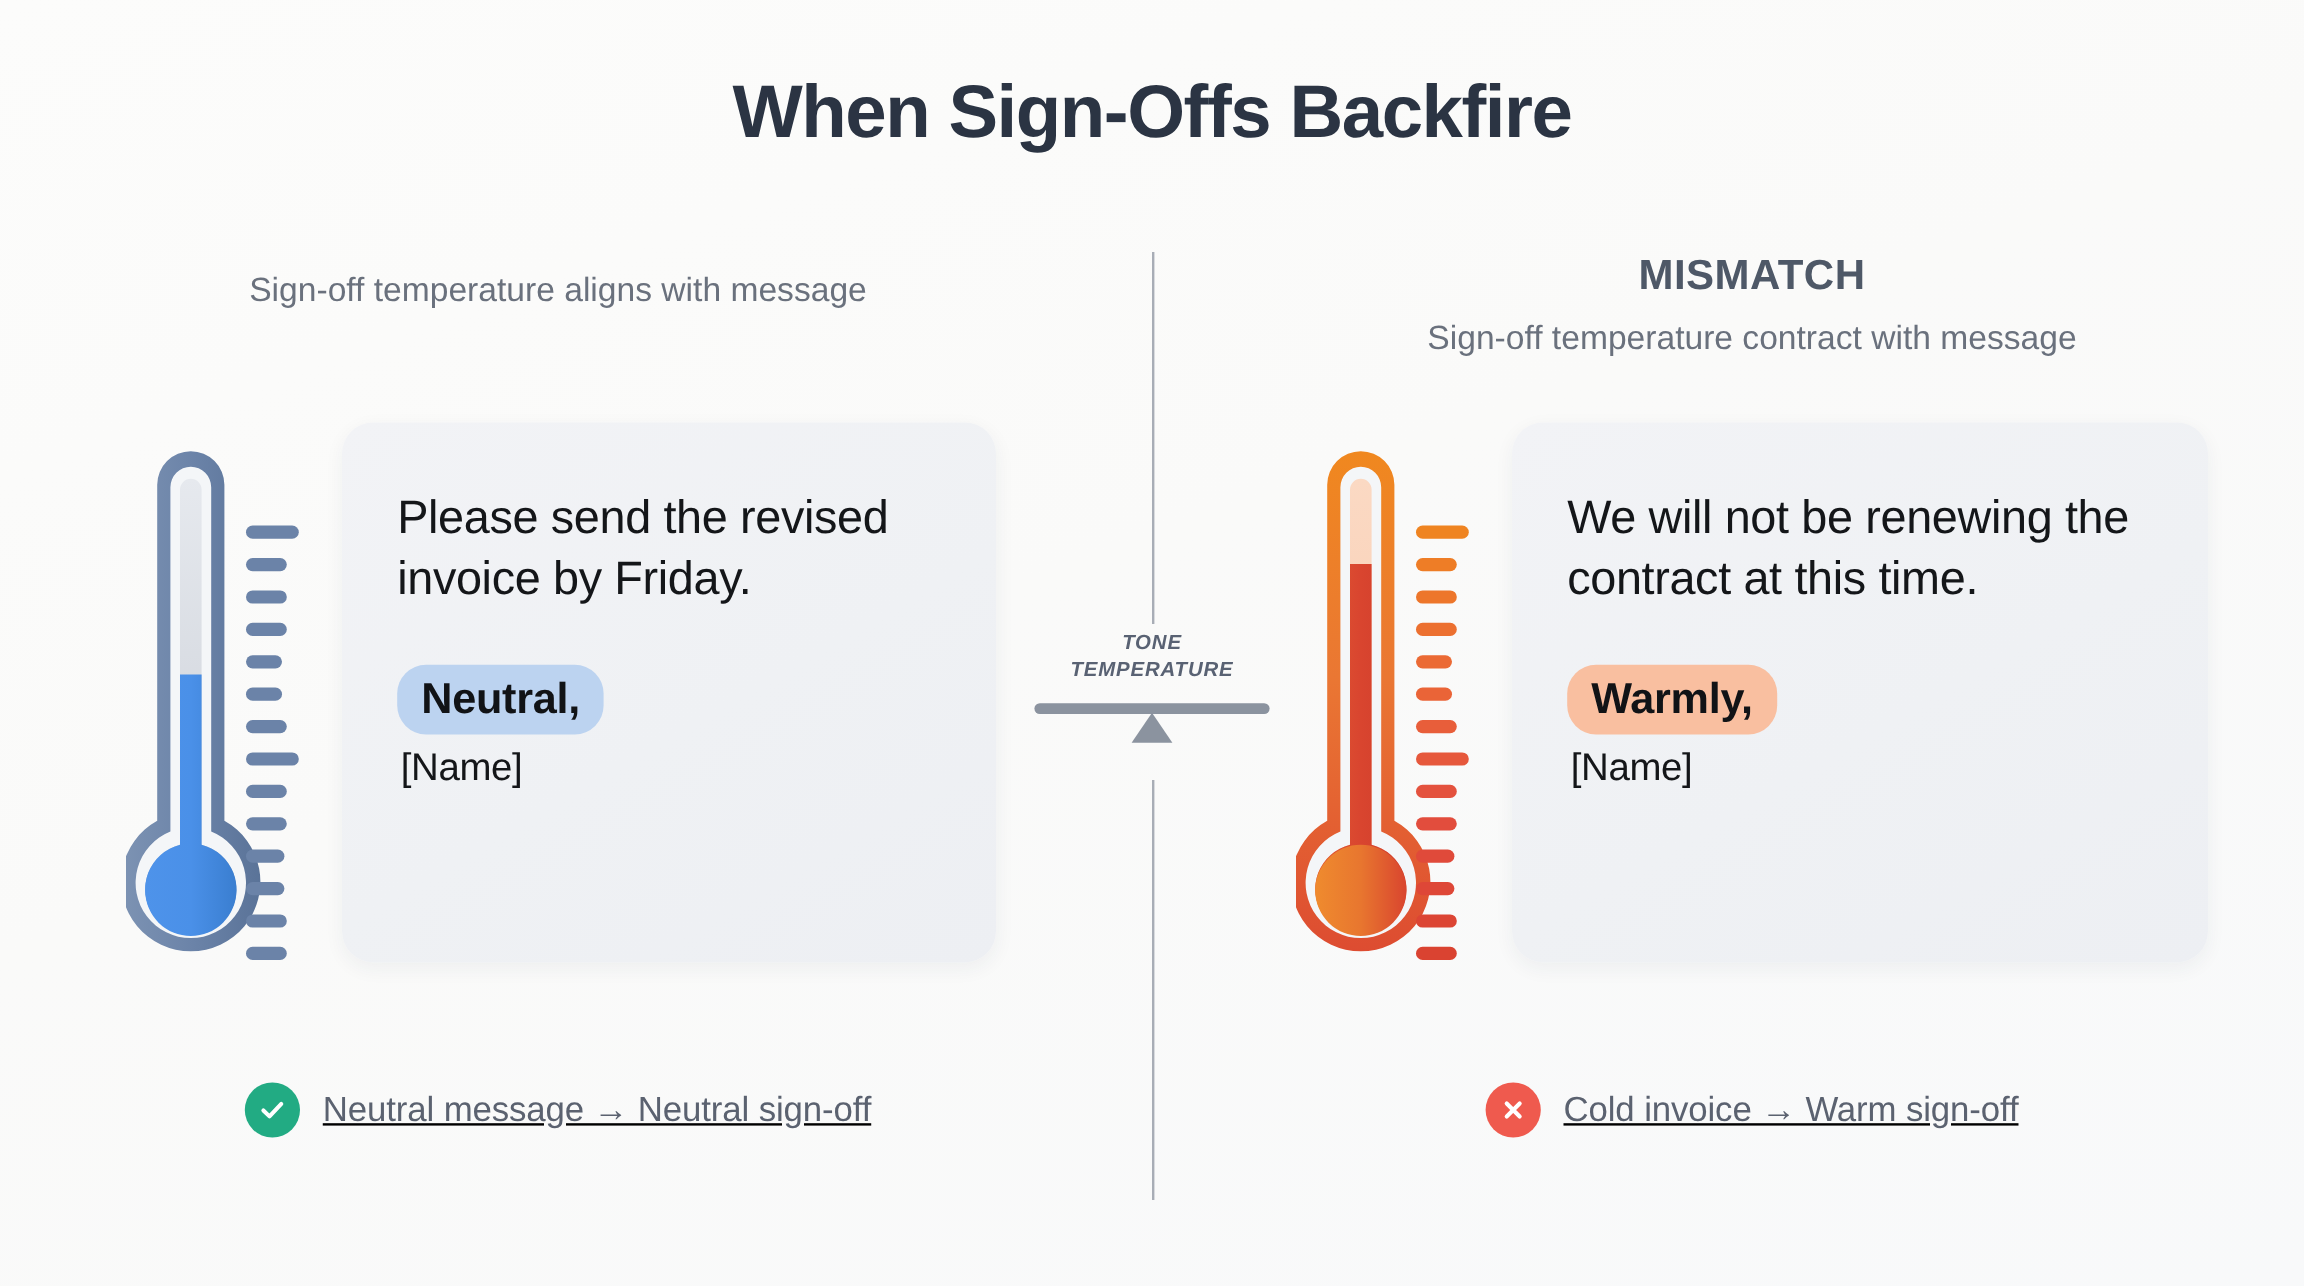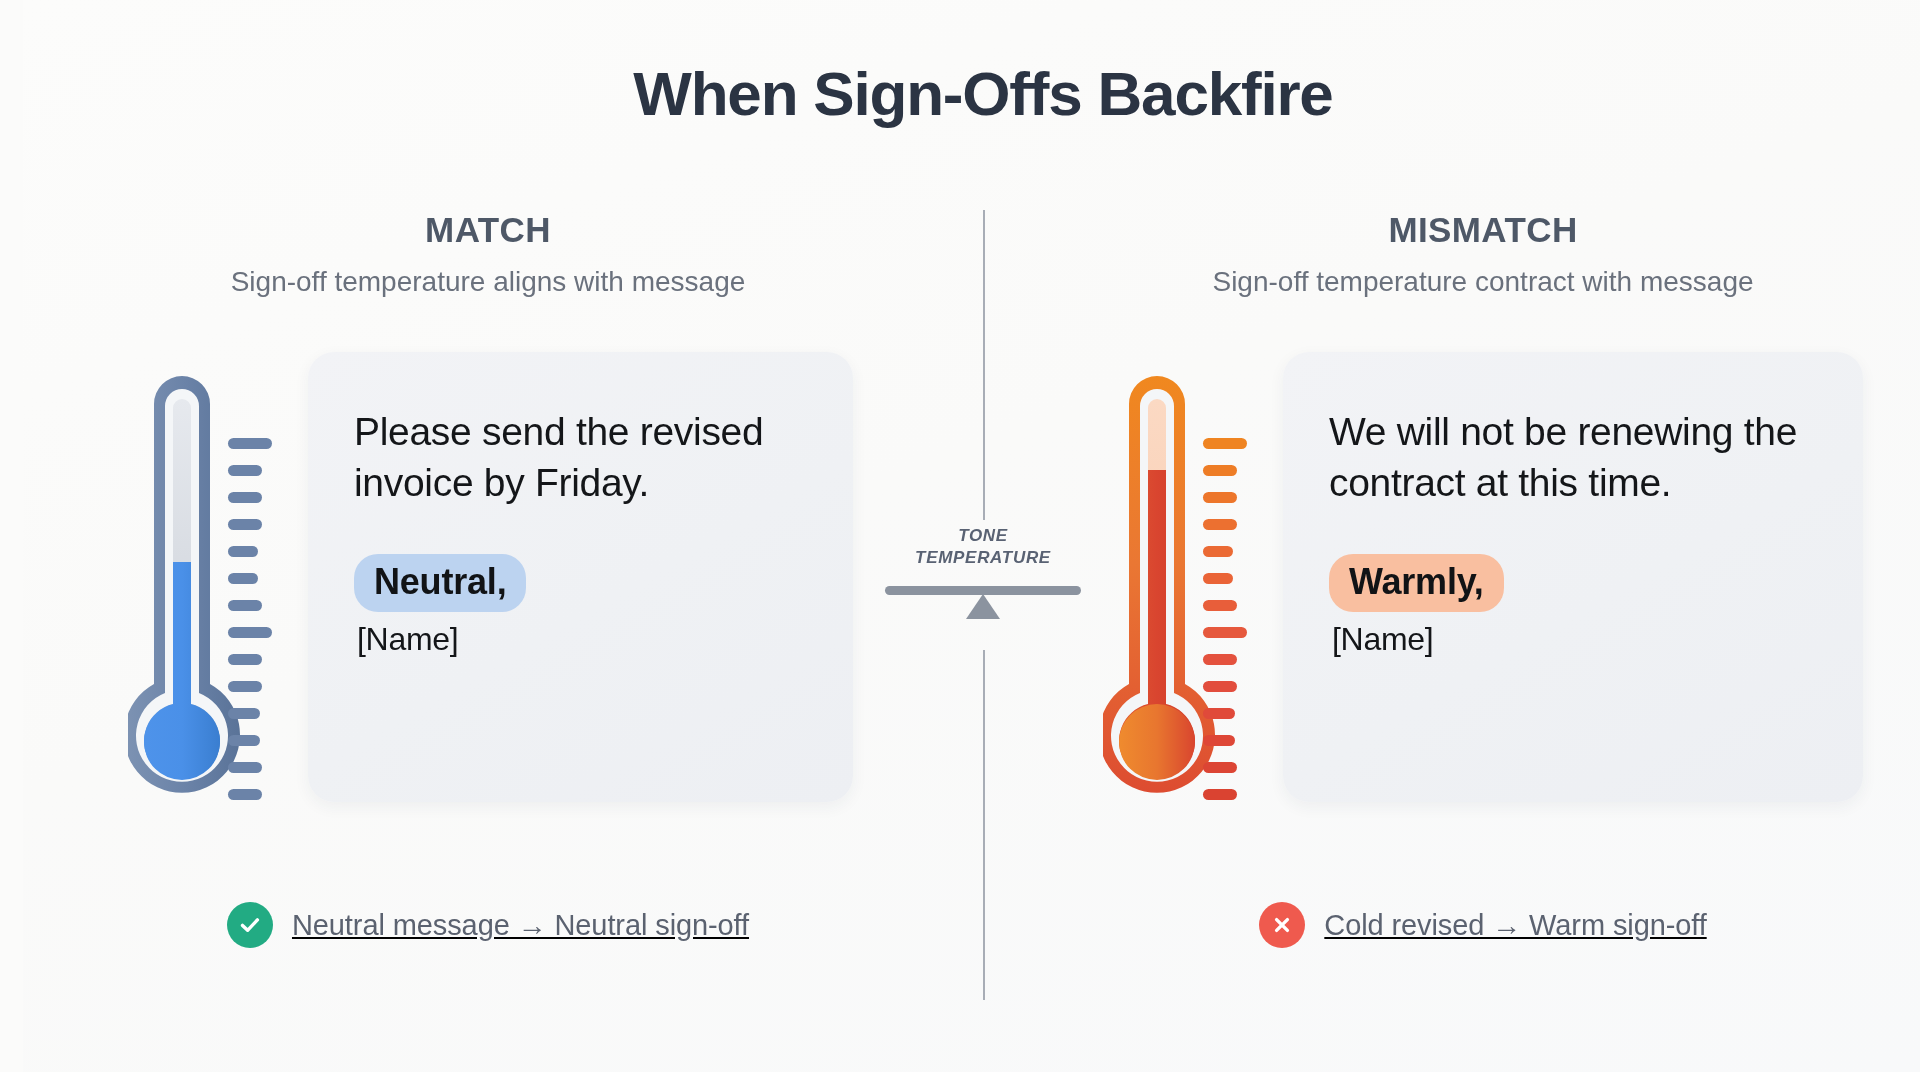--- a/index.html
+++ b/index.html
@@ -10,21 +10,20 @@
     background: #fbfbfa;
     font-family: "Liberation Sans", sans-serif;
     overflow: hidden;
     position: relative;
   }
 
   .canvas {
     position: absolute;
     inset: 0;
     background: linear-gradient(160deg, #fcfcfb 0%, #fafaf9 45%, #f8f9fa 100%);
-    margin-left: 23px;
   }
 
   
   .page-title {
     position: absolute;
     top: 58px;
     left: 0;
     width: 1920px;
     text-align: center;
     font-size: 62px;
@@ -217,21 +216,20 @@
     <div class="center-label">TONE</div>
     <div class="center-label">TEMPERATURE</div>
     <div class="scale-wrap">
       <div class="scale-bar"></div>
       <div class="scale-fulcrum"></div>
     </div>
   </div>
 
   <div class="panel left">
 
-    <div class="panel-head">MATCH</div>
     <div class="panel-sub">Sign-off temperature aligns with message</div>
 
     <div class="thermo-row">
 
       <div class="thermo">
         <svg class="thermo-svg" width="180" height="470" viewBox="0 0 180 470">
           <defs>
             <linearGradient id="coolCase" x1="0" y1="0" x2="1" y2="0">
               <stop offset="0%" stop-color="#7d93b3"></stop>
               <stop offset="52%" stop-color="#6b83a8"></stop>
@@ -361,17 +359,17 @@
         </div>
       </div>
     </div>
 
     <div class="verdict">
       <span class="verdict-icon icon-bad">
         <svg width="26" height="26" viewBox="0 0 26 26">
           <path d="M7.6 7.6 L18.4 18.4 M18.4 7.6 L7.6 18.4" fill="none" stroke="#ffffff" stroke-width="3.4" stroke-linecap="round"></path>
         </svg>
       </span>
-      <span class="verdict-text">Cold revised → Warm sign-off</span>
+      <span class="verdict-text">Cold invoice → Warm sign-off</span>
     </div>
   </div>
 
 </div>
 
 </body></html>

